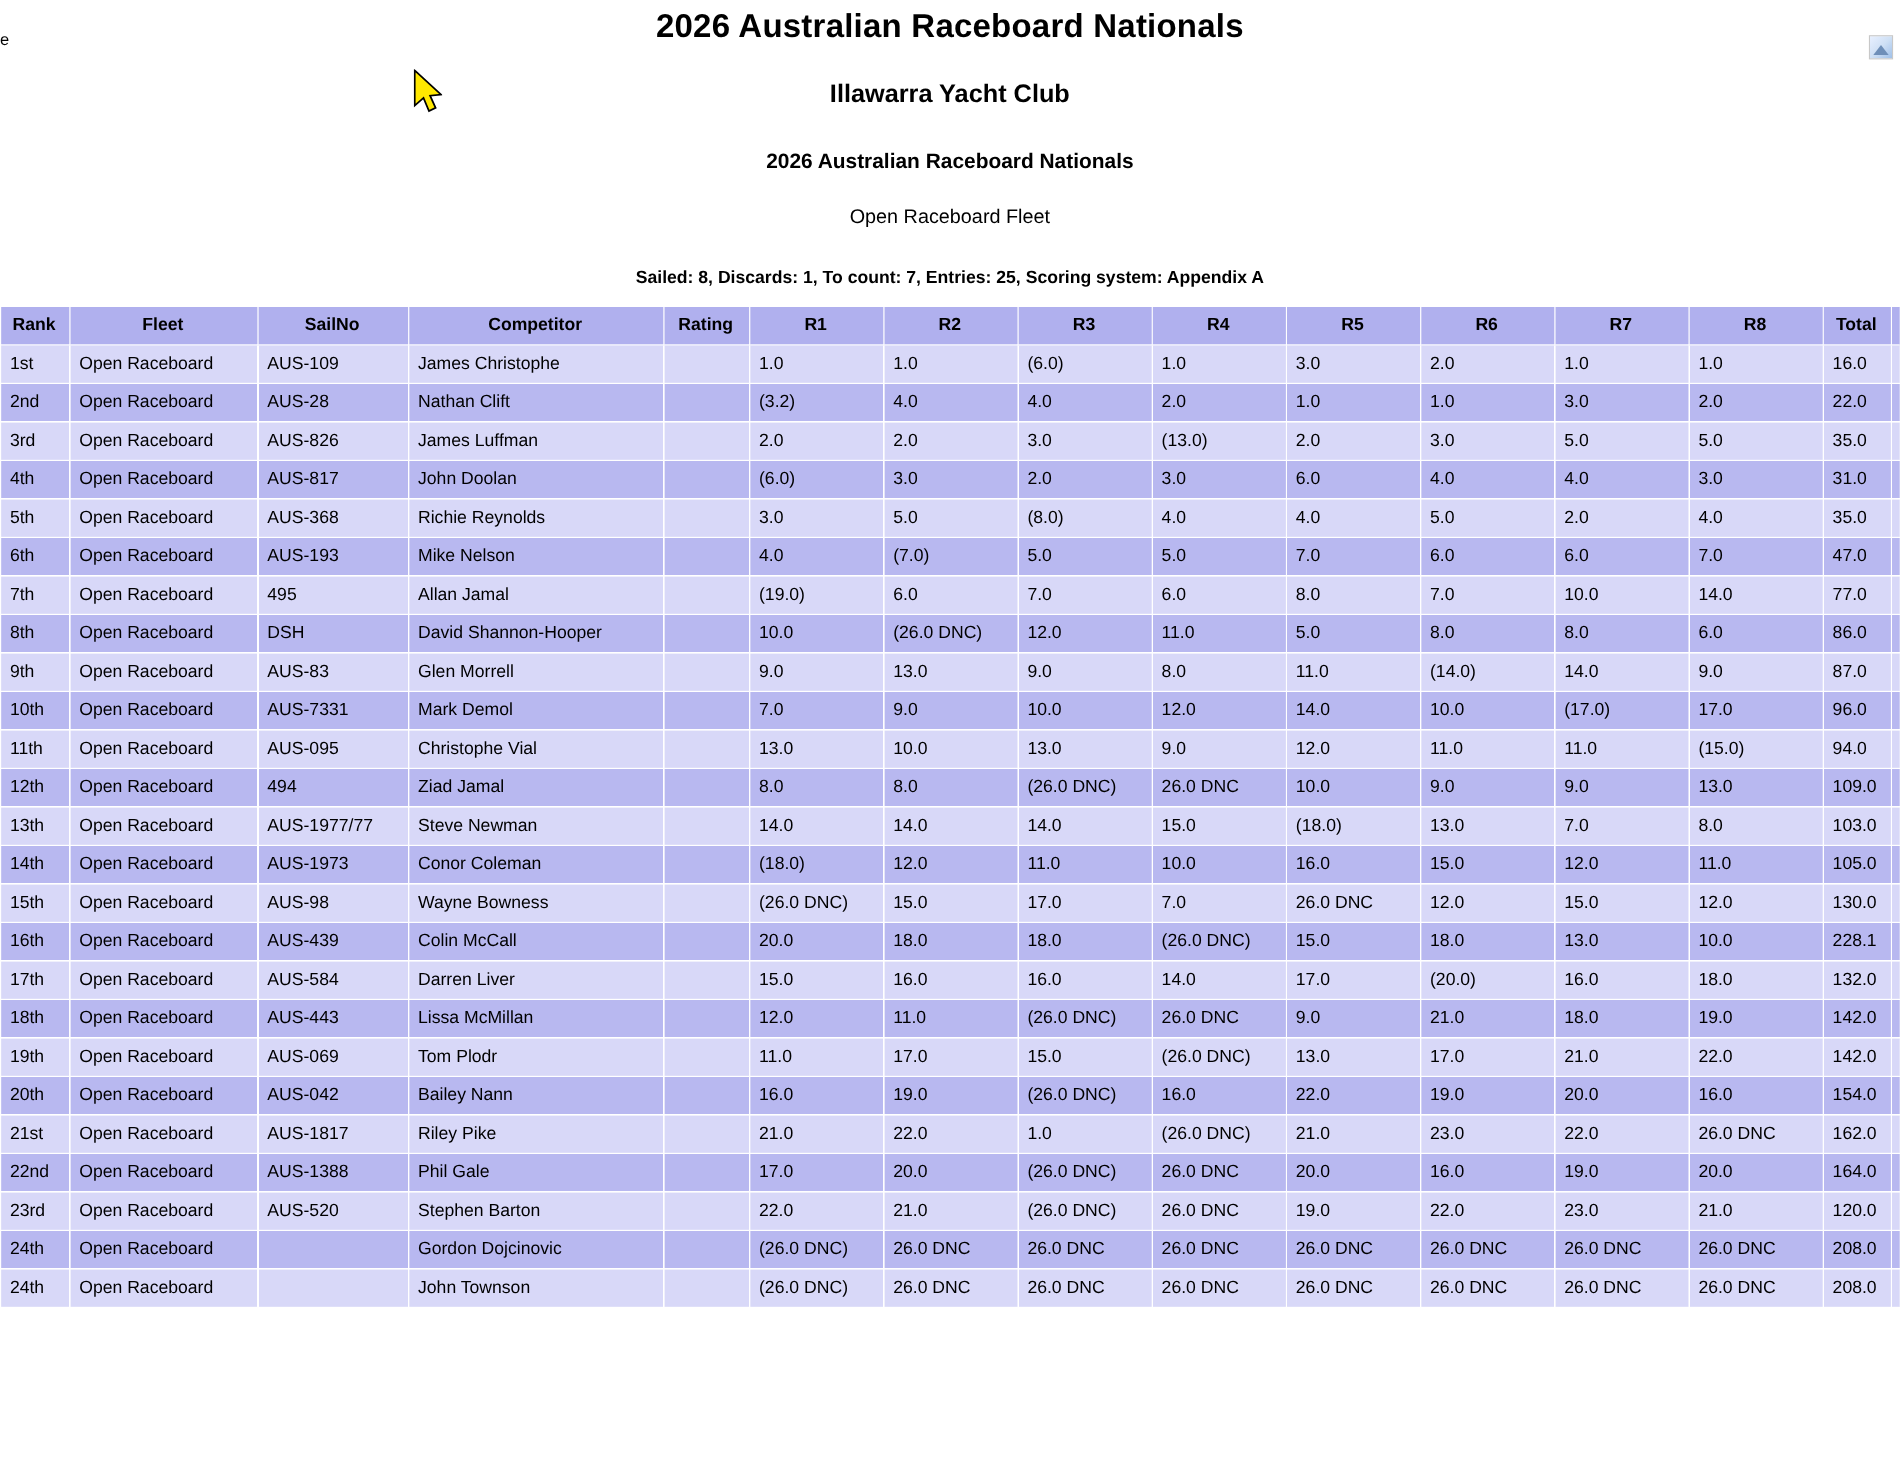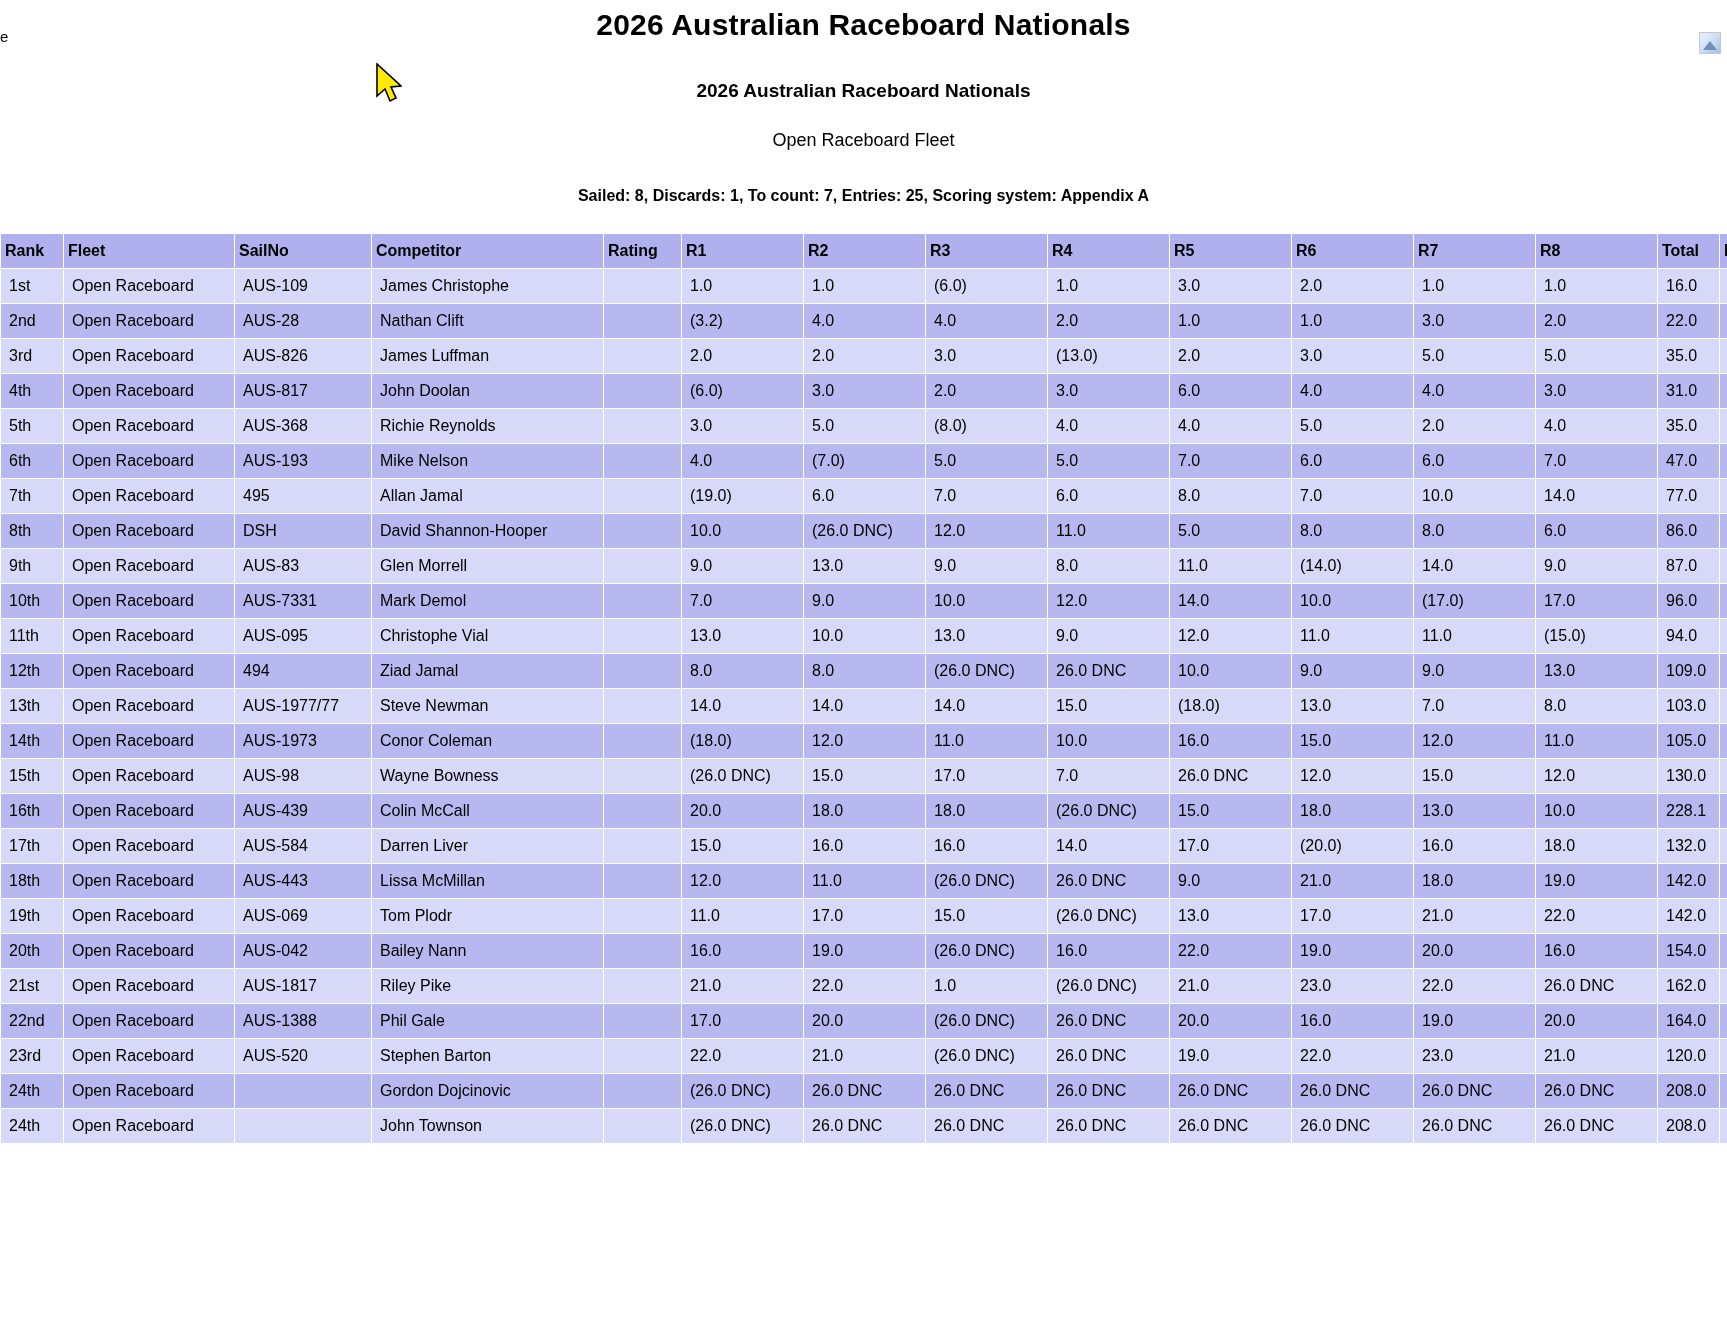--- a/index.html
+++ b/index.html
@@ -75,31 +75,31 @@
     font-weight: normal;
     margin: 0;
     padding-top: 28px;
   }
   p.summary {
     text-align: center;
     font-size: 16px;
     font-weight: bold;
     margin: 0;
     padding-top: 36px;
-    padding-bottom: 28px;
+    padding-bottom: 16px;
   }
   table.results {
     border-collapse: collapse;
     width: 1727px;
     font-size: 16px;
     table-layout: fixed;
   }
   table.results th {
     background: #b0b0ee;
-    text-align: left;
+    text-align: center;
     font-weight: bold;
     padding: 8px 6px 8px 4px;
     border: 1px solid #ffffff;
     white-space: nowrap;
   }
   table.results td {
     padding: 8px 6px 8px 8px;
     border: 1px solid #ffffff;
     white-space: nowrap;
     overflow: hidden;
@@ -131,20 +131,21 @@
 </style>
 </head>
 <body>
 
 <div class="page">
 
   <span class="edge-letter">e</span>
   <span class="broken-img"></span>
 
   <h1 class="title">2026 Australian Raceboard Nationals</h1>
+  <h2 class="club">Illawarra Yacht Club</h2>
   <h3 class="event">2026 Australian Raceboard Nationals</h3>
   <h4 class="fleet">Open Raceboard Fleet</h4>
   <p class="summary">Sailed: 8, Discards: 1, To count: 7, Entries: 25, Scoring system: Appendix A</p>
 
   <table class="results">
     <colgroup>
       <col class="c-rank">
         <col class="c-fleet">
         <col class="c-sailno">
         <col class="c-comp">

